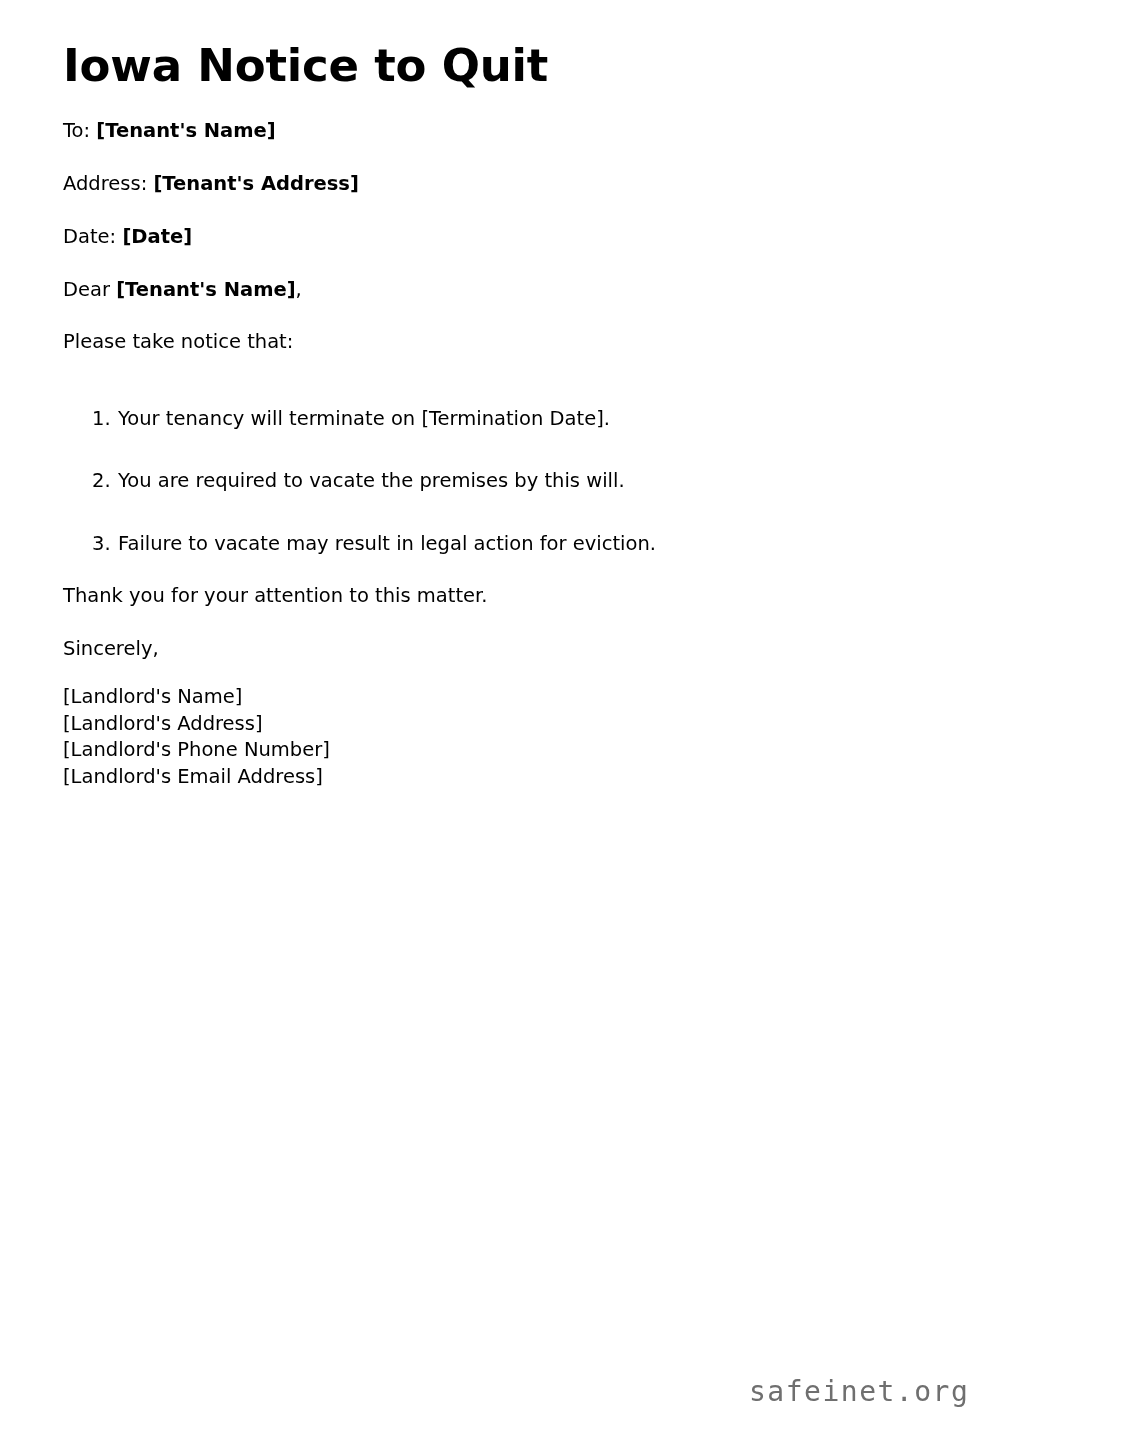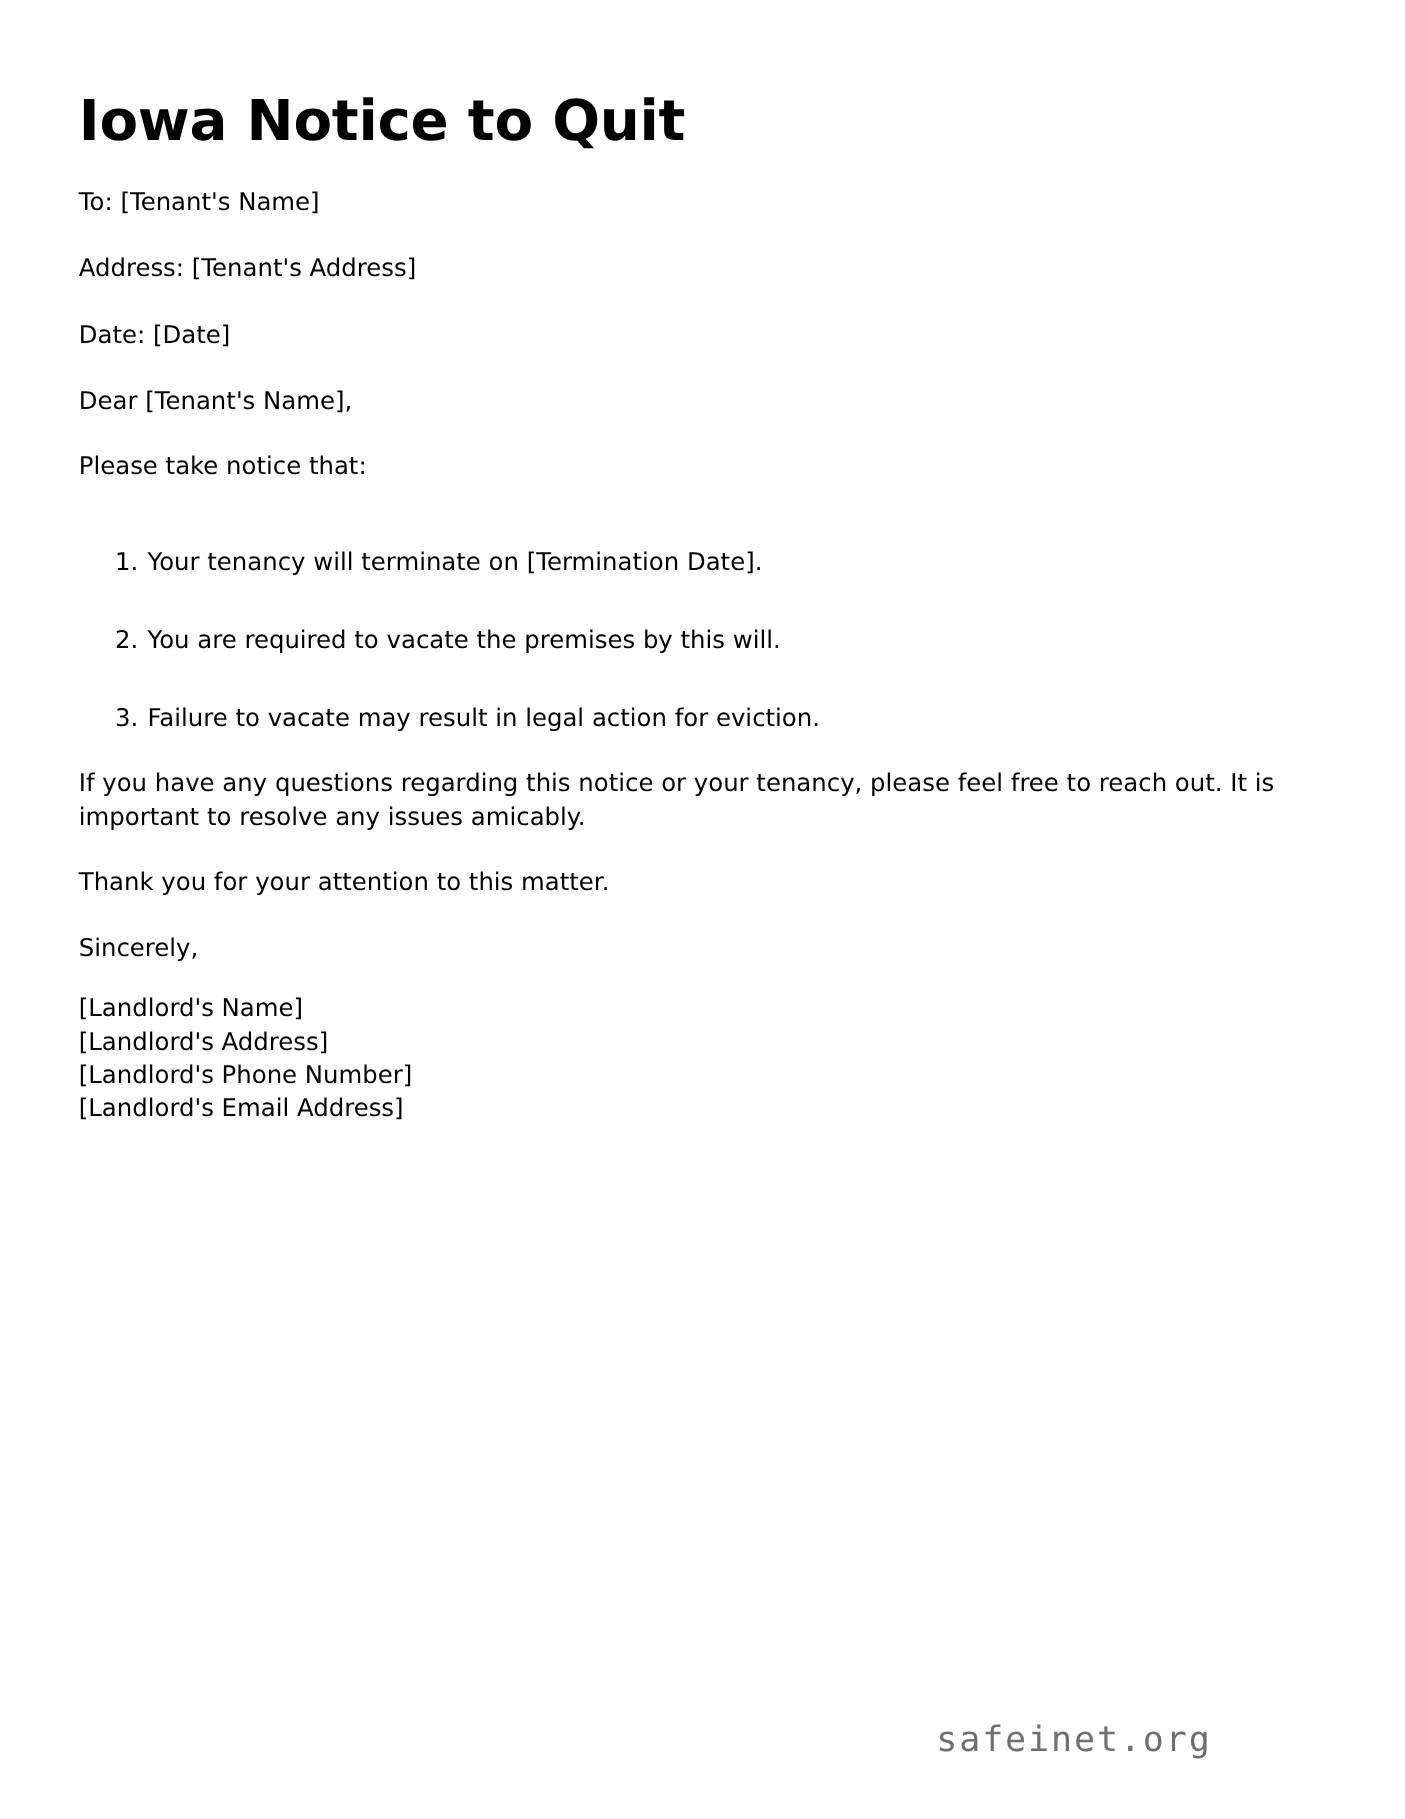--- a/index.html
+++ b/index.html
@@ -22,32 +22,32 @@
     left: 63px;
     top: 0;
     width: 982px;
   }
   .doc-title {
     font-size: 45px;
     font-weight: bold;
     line-height: 1.12;
     letter-spacing: -0.2px;
     margin: 0;
-    padding-top: 72px;
+    padding-top: 41px;
     color: #000000;
   }
   .field-line {
     font-size: 19.5px;
     line-height: 26px;
     margin: 0;
     padding-top: 27px;
   }
   .field-line .ph,
   .para .ph {
-    font-weight: normal;
+    font-weight: bold;
   }
   .para {
     font-size: 19.5px;
     line-height: 26.5px;
     margin: 0;
     padding-top: 26px;
     text-align: left;
   }
   .para.first-body {
     padding-top: 25px;
@@ -128,21 +128,20 @@
 
 
     <p class="para">Please take notice that:</p>
 
     <ol class="notice-list">
       <li><span>Your tenancy will terminate on </span><span class="ph">[Termination Date]</span><span>.</span></li>
       <li><span>You are required to vacate the premises by this will.</span></li>
       <li><span>Failure to vacate may result in legal action for eviction.</span></li>
     </ol>
 
-    <p class="para">If you have any questions regarding this notice or your tenancy, please feel free to reach out. It is important to resolve any issues amicably.</p>
 
     <p class="para">Thank you for your attention to this matter.</p>
 
     <p class="para">Sincerely,</p>
 
     <p class="signature-block">
       <span>[Landlord's Name]</span>
       <span>[Landlord's Address]</span>
       <span>[Landlord's Phone Number]</span>
       <span>[Landlord's Email Address]</span>

